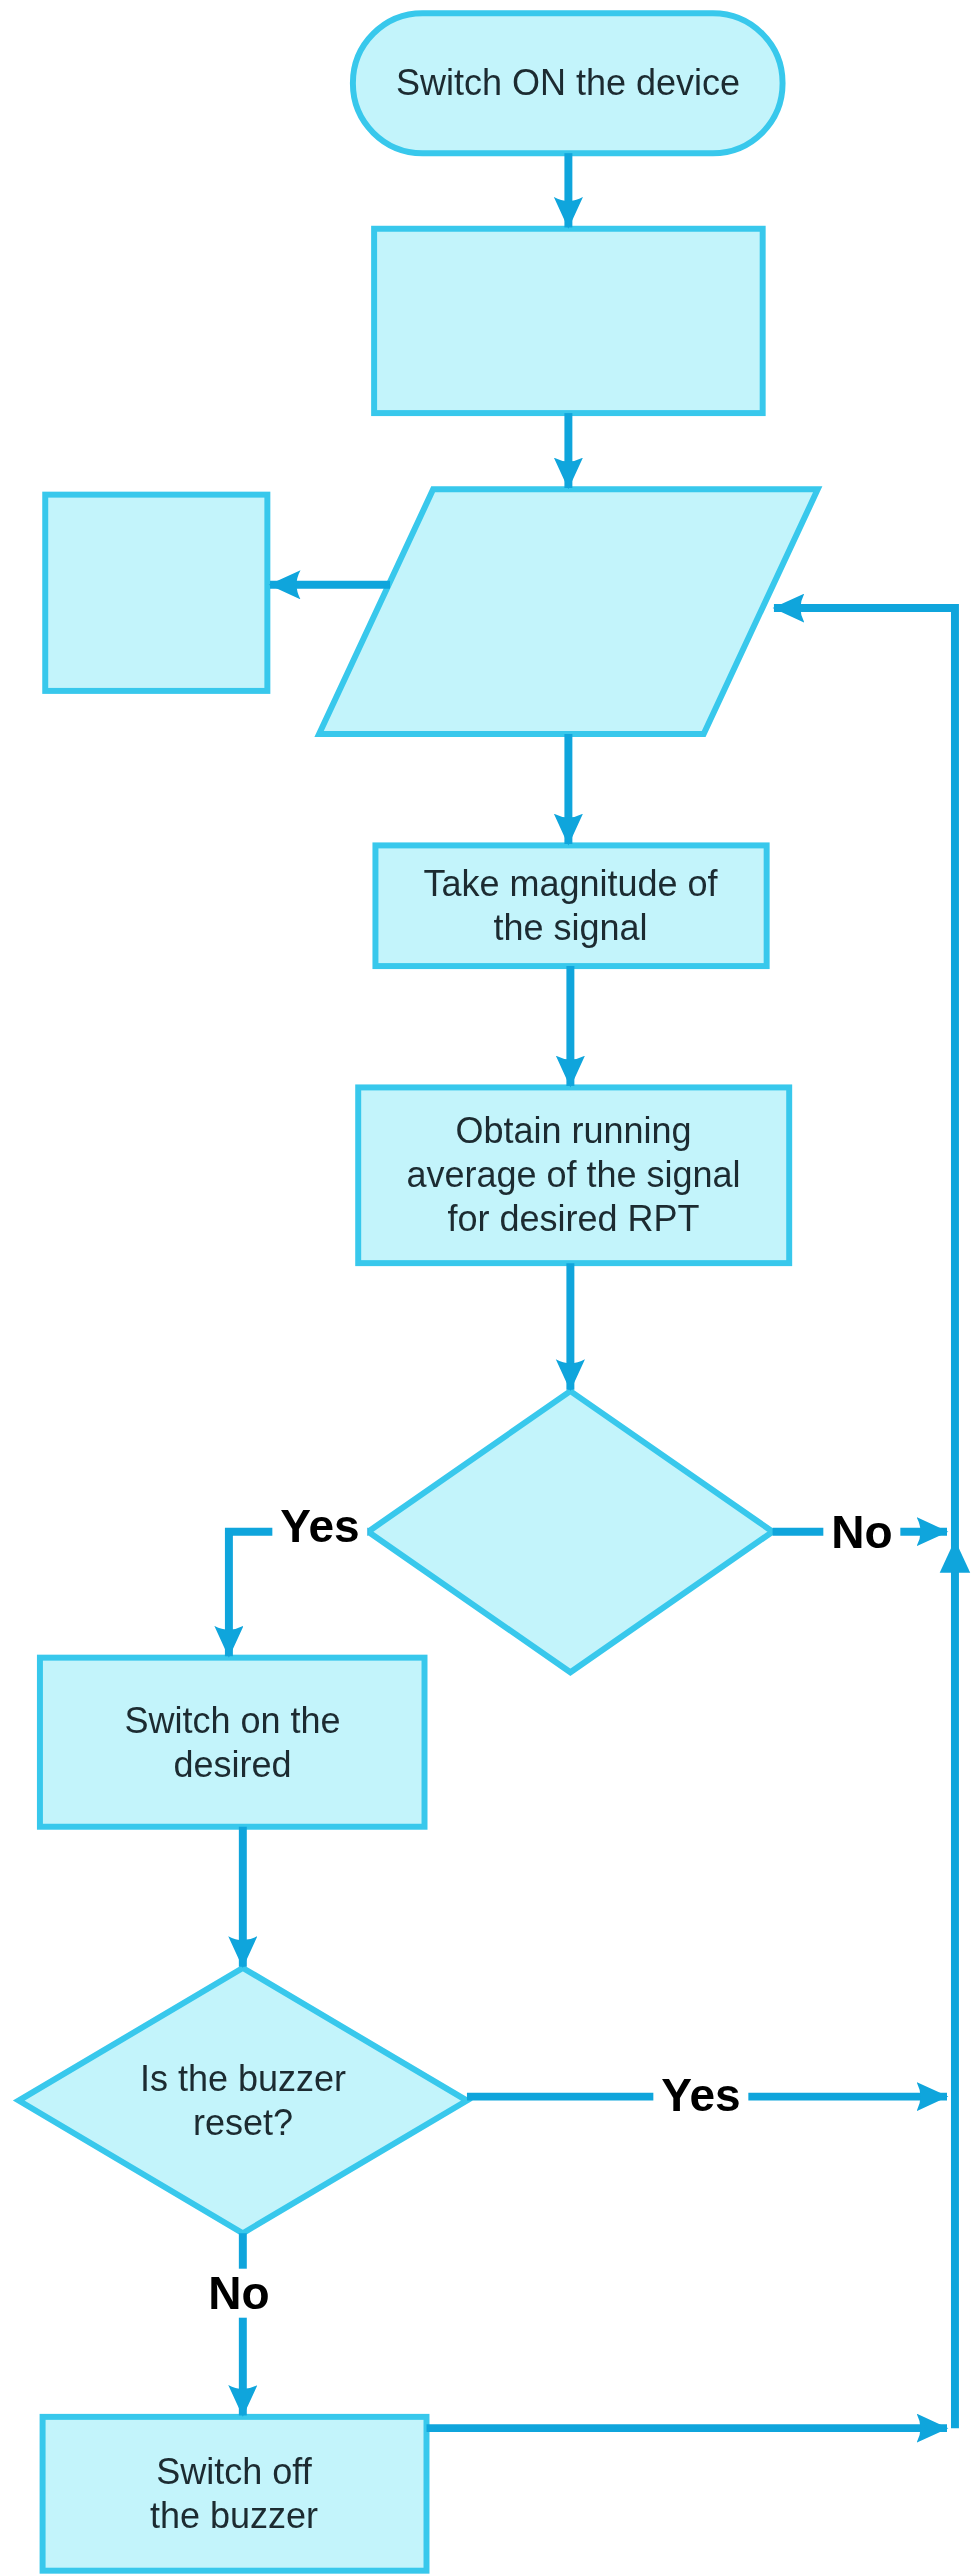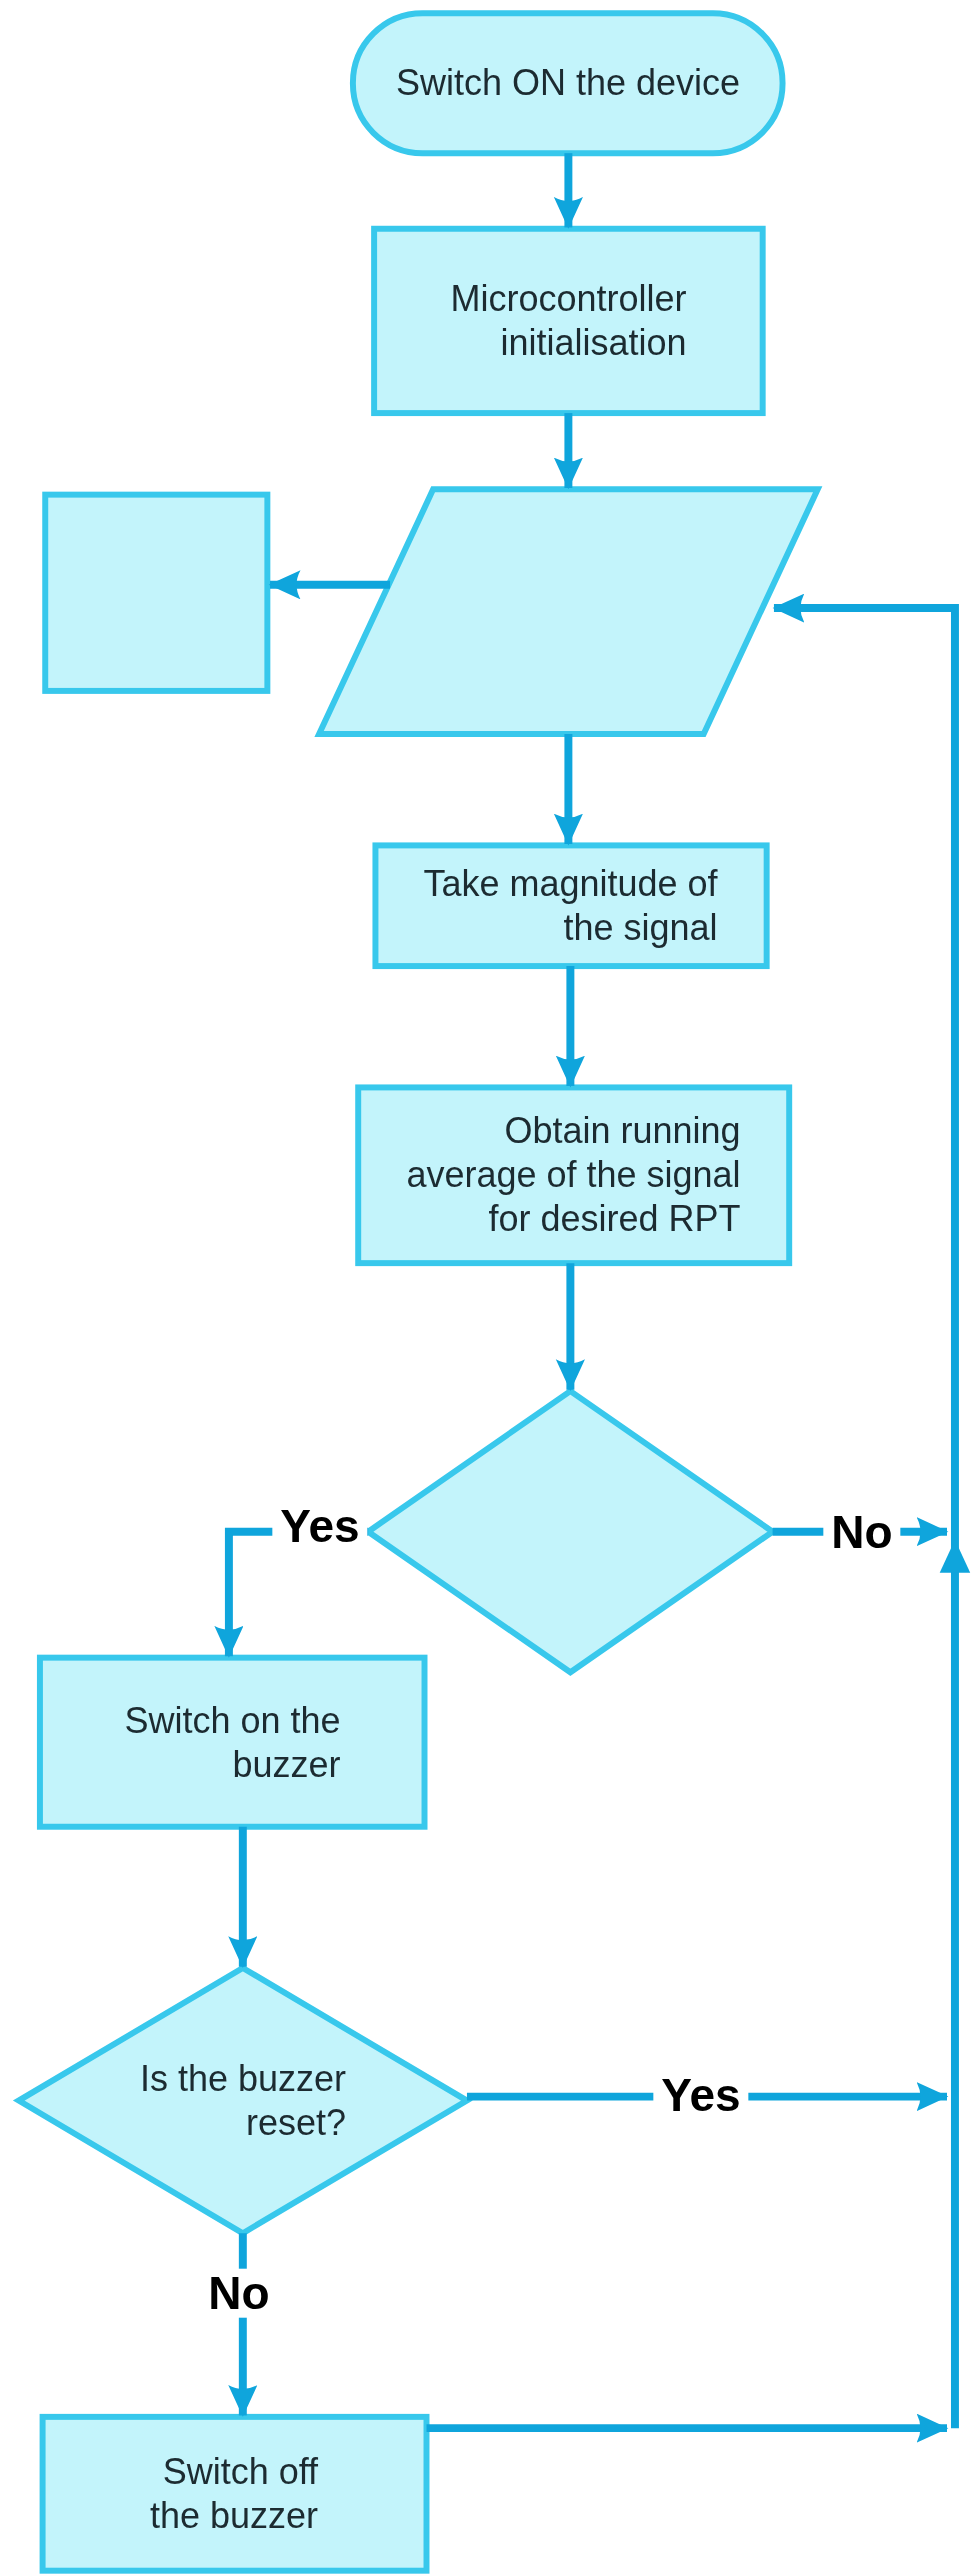--- a/index.html
+++ b/index.html
@@ -23,21 +23,21 @@
     stroke:#0fa5dc;
     stroke-width:12;
   }
   .arrow-fill{fill:#0fa5dc;}
   
   .node-text{
     position:absolute;
     display:flex;
     align-items:center;
     justify-content:center;
-    text-align:right;
+    text-align:center;
     white-space:pre-line;
     font-size:36px;
     line-height:1.22;
     color:#1c2b31;
   }
   .edge-label{
     position:absolute;
     transform:translate(-50%,-50%);
     font-size:46px;
     font-weight:bold;
@@ -103,35 +103,33 @@
 
     <path class="edge" d="M643,3662 L1428,3662" marker-end="url(#arw)"></path>
 
     <path class="edge" d="M1440,3662 L1440,917 L1167,917" marker-end="url(#arw)"></path>
 
     <polygon class="arrow-fill" points="1440,2322 1417,2372 1463,2372"></polygon>
   </svg>
 
   <div class="node-text" style="left:353px;top:13.3px;width:430px;height:140px;">Switch ON the device</div>
 
-  <div class="node-text" style="left:374px;top:229px;width:389px;height:184px;">Microcontroller
-initialisation</div>
 
 
 
   <div class="node-text" style="left:375px;top:845px;width:391px;height:121px;">Take magnitude of
 the signal</div>
 
   <div class="node-text" style="left:358px;top:1087px;width:431px;height:176px;">Obtain running
 average of the signal
 for desired RPT</div>
 
 
   <div class="node-text" style="left:40px;top:1658px;width:385px;height:169px;">Switch on the
-buzzer</div>
+desired</div>
 
   <div class="node-text" style="left:64px;top:2001px;width:358px;height:199px;">Is the buzzer
 reset?</div>
 
   <div class="node-text" style="left:42px;top:2417px;width:384px;height:154px;">Switch off
 the buzzer</div>
 
   <div class="edge-label" style="left:320px;top:1526px;">Yes</div>
 
   <div class="edge-label" style="left:862px;top:1532px;">No</div>

